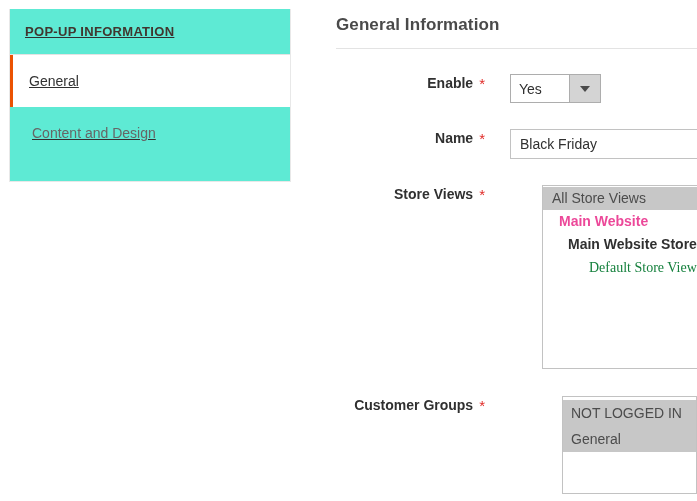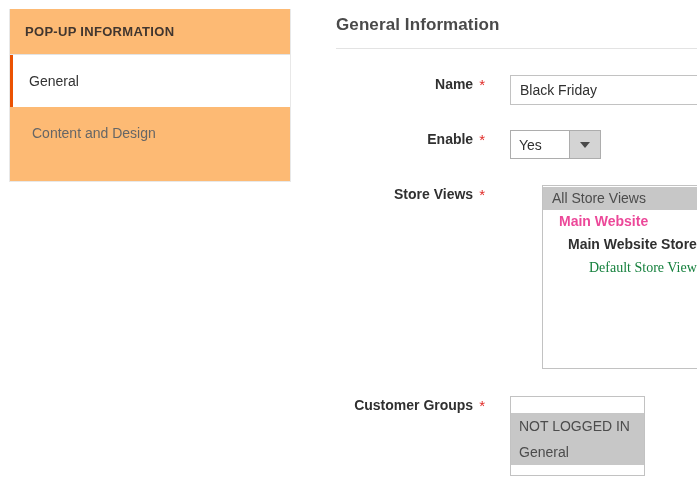--- a/index.html
+++ b/index.html
@@ -16,24 +16,25 @@
     overflow: hidden;
     position: relative;
   }
 
   
   #sidebar-panel {
     position: absolute;
     left: 9px;
     top: 9px;
     width: 282px;
-    background: #fdba74;
+    background: #5eead4;
     border: 1px solid #e8e8e8;
     border-top: none;
     box-sizing: border-box;
+    text-decoration: underline;
   }
   #sidebar-header {
     height: 46px;
     display: flex;
     align-items: center;
     padding-left: 15px;
     box-sizing: border-box;
     border-bottom: 1px solid #e3e3e3;
   }
   #sidebar-header .title {
@@ -211,22 +212,22 @@
     right: 1px;
     bottom: 1px;
     width: 13px;
     height: 13px;
     pointer-events: auto;
   }
   .resize-grip svg { display: block; }
 
   #customer-groups-select {
     width: 135px;
-    height: 80px;
-    padding-top: 16px;
+    height: 98px;
+    padding-top: 3px;
   }
   #customer-groups-select .ms-option {
     height: 26px;
     line-height: 26px;
     padding-left: 8px;
   }
   #customer-groups-select .ms-option.selected {
     background: #c7c7c7;
     color: #4c4c4c;
   }
@@ -248,41 +249,41 @@
     <span class="nav-label">Content and Design</span>
   </div>
 
   <div id="sidebar-bottom-pad"></div>
 </div>
 
 <div id="form-area">
 
   <div id="section-title">General Information</div>
   <div id="section-divider"></div>
-
-  <div class="field-row" style="margin-top:26px;">
-    <div class="field-label">
-      <span>Name</span><span class="req">*</span>
-    </div>
-    <div class="field-control">
-      <input class="text-input" type="text" value="Black Friday" style="">
-    </div>
-  </div>
 
   <div class="field-row" style="margin-top:25px;">
     <div class="field-label">
       <span>Enable</span><span class="req">*</span>
     </div>
     <div class="field-control">
       <div class="mini-select">
         <span class="value">Yes</span>
         <span class="arrow-btn">
             <span class="caret"></span>
           </span>
       </div>
+    </div>
+  </div>
+
+  <div class="field-row" style="margin-top:26px;">
+    <div class="field-label">
+      <span>Name</span><span class="req">*</span>
+    </div>
+    <div class="field-control">
+      <input class="text-input" type="text" value="Black Friday" style="">
     </div>
   </div>
 
   <div class="field-row" style="margin-top:26px;gap:32px;">
     <div class="field-label">
       <span>Store Views</span><span class="req">*</span>
     </div>
     <div class="field-control">
       <div class="multiselect" id="store-views-select">
         <div class="ms-option selected">All Store Views</div>
@@ -293,21 +294,21 @@
           <svg width="13" height="13" viewBox="0 0 13 13">
             <line x1="12" y1="4" x2="4" y2="12" stroke="#b0b0b0" stroke-width="1"></line>
             <line x1="12" y1="8" x2="8" y2="12" stroke="#b0b0b0" stroke-width="1"></line>
             <line x1="12" y1="11" x2="11" y2="12" stroke="#b0b0b0" stroke-width="1"></line>
           </svg>
         </span>
       </div>
     </div>
   </div>
 
-  <div class="field-row" style="margin-top:27px;">
+  <div class="field-row" style="margin-top:27px;justify-content:space-between;">
     <div class="field-label">
       <span>Customer Groups</span><span class="req">*</span>
     </div>
     <div class="field-control">
       <div class="multiselect" id="customer-groups-select">
         <div class="ms-option selected">NOT LOGGED IN</div>
         <div class="ms-option selected">General</div>
       </div>
     </div>
   </div>

